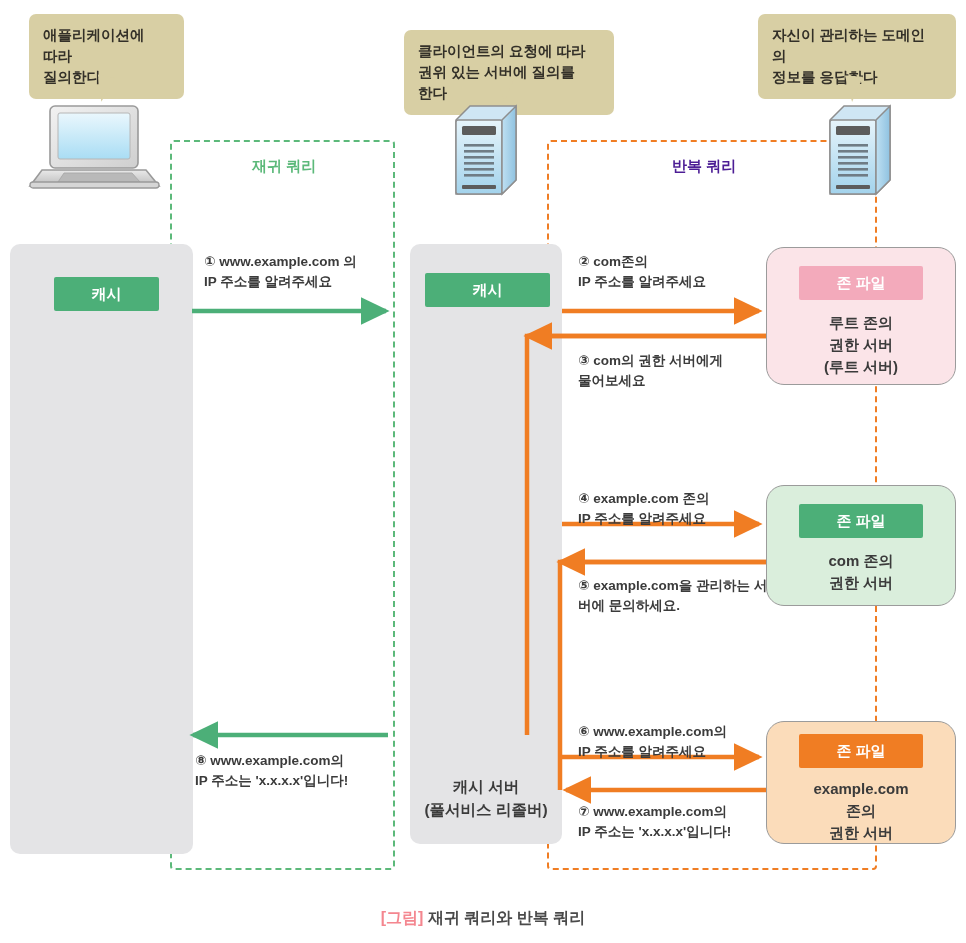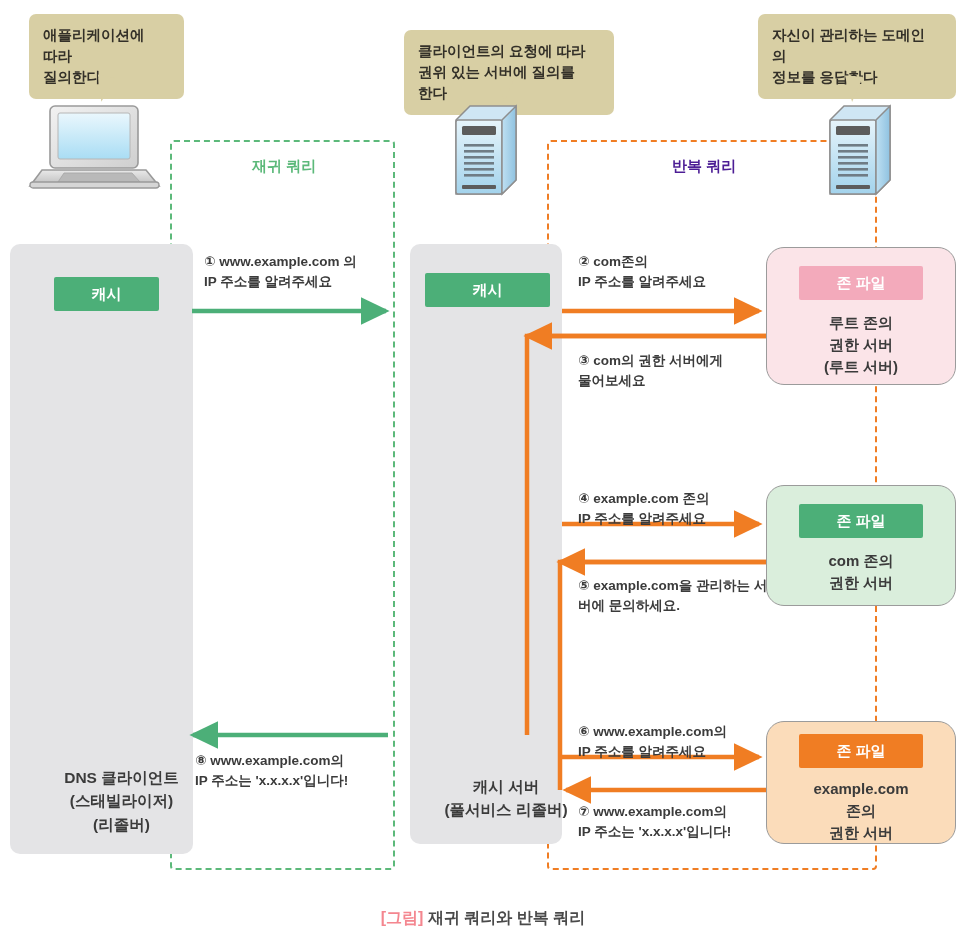--- a/index.html
+++ b/index.html
@@ -51,21 +51,20 @@
     white-space: nowrap;
   }
   .zonelabel.recursive { color: #5cb97a; }
   .zonelabel.iterative { color: #4c1d95; }
 
   
   .panel {
     position: absolute;
     background: #e4e4e6;
     border-radius: 10px;
-    padding-left: 20px;
   }
   .panel-badge {
     position: absolute;
     background: #4caf78;
     color: #ffffff;
     font-size: 15px;
     font-weight: bold;
     text-align: center;
     line-height: 34px;
     height: 34px;
@@ -156,23 +155,20 @@
 <div class="stage">
 
   <div class="dashzone recursive" style="left:170px; top:140px; width:225px; height:730px;"></div>
   <div class="zonelabel recursive" style="left:252px; top:157px;">재귀 쿼리</div>
 
   <div class="dashzone iterative" style="left:547px; top:140px; width:330px; height:730px;"></div>
   <div class="zonelabel iterative" style="left:672px; top:157px;">반복 쿼리</div>
 
   <div class="panel" style="left:10px; top:244px; width:183px; height:610px;">
     <div class="panel-badge" style="left:44px; top:33px; width:105px;">캐시</div>
-    <div class="panel-caption" style="top:522px; white-space:pre-line;">DNS 클라이언트
-(스태빌라이저)
-(리졸버)</div>
   </div>
 
   <div class="panel" style="left:410px; top:244px; width:152px; height:600px;">
     <div class="panel-badge" style="left:15px; top:29px; width:125px;">캐시</div>
     <div class="panel-caption" style="top:531px; white-space:pre-line;">캐시 서버
 (풀서비스 리졸버)</div>
   </div>
 
   <div class="zonecard zc-root" style="left:766px; top:247px; width:190px; height:138px;">
     <div class="zf-badge">존 파일</div>

